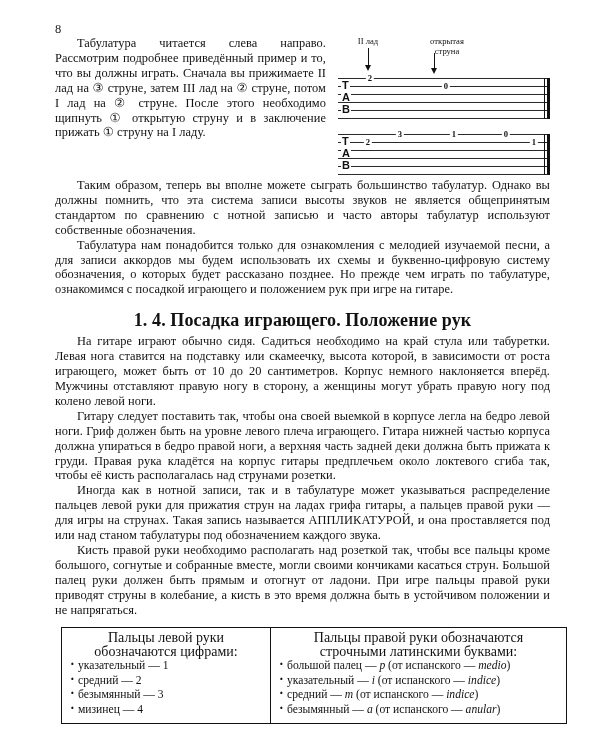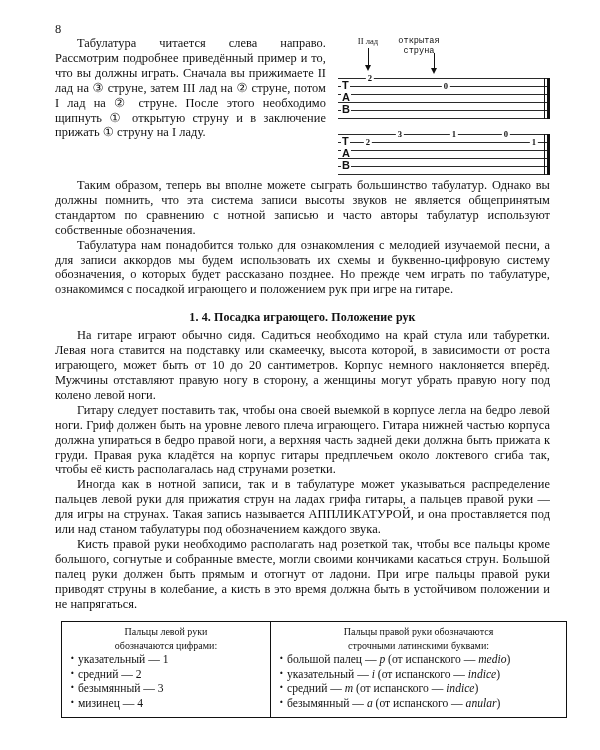--- a/index.html
+++ b/index.html
@@ -66,21 +66,21 @@
     font-family: "Liberation Serif", serif;
     color: #111;
   }
   .lbl {
     position: absolute;
     text-align: center;
     line-height: 10px;
     white-space: nowrap;
   }
   .lbl-fret { left: 8px; top: 0px; width: 44px; }
-  .lbl-open { left: 44px; top: 0px; width: 74px; font-family: Liberation Mono, monospace; }
+  .lbl-open { left: 72px; top: 0px; width: 74px; }
   .arrow {
     position: absolute;
     width: 1px;
     background: #111;
   }
   .arrow:after {
     content: "";
     position: absolute;
     left: -3px;
     bottom: -5px;
@@ -139,21 +139,21 @@
     color: #111;
     background: #fff;
     padding: 0 2px;
     transform: translate(-50%, -50%);
   }
   .stave2 {
     margin-top: 10px;
   }
 
   h2.section-title {
-    font-size: 12px;
+    font-size: 18px;
     font-weight: bold;
     text-align: center;
     margin: 13px 0 3px 0;
     font-family: "Liberation Serif", serif;
     letter-spacing: 0.1px;
   }
 
   table.fingers {
     border-collapse: collapse;
     width: 479px;
@@ -163,21 +163,21 @@
   }
   table.fingers td {
     border: 1.2px solid #111;
     vertical-align: top;
     padding: 3px 6px 5px 6px;
   }
   td.col-left { width: 196px; }
   td.col-right { width: 283px; }
   .cell-head {
     text-align: center;
-    font-size: 10px;
+    font-size: 14px;
     line-height: 13.4px;
     margin-bottom: 1px;
   }
   ul.fl {
     list-style: none;
     margin: 0;
     padding: 0;
   }
   ul.fl li {
     font-size: 11.6px;

